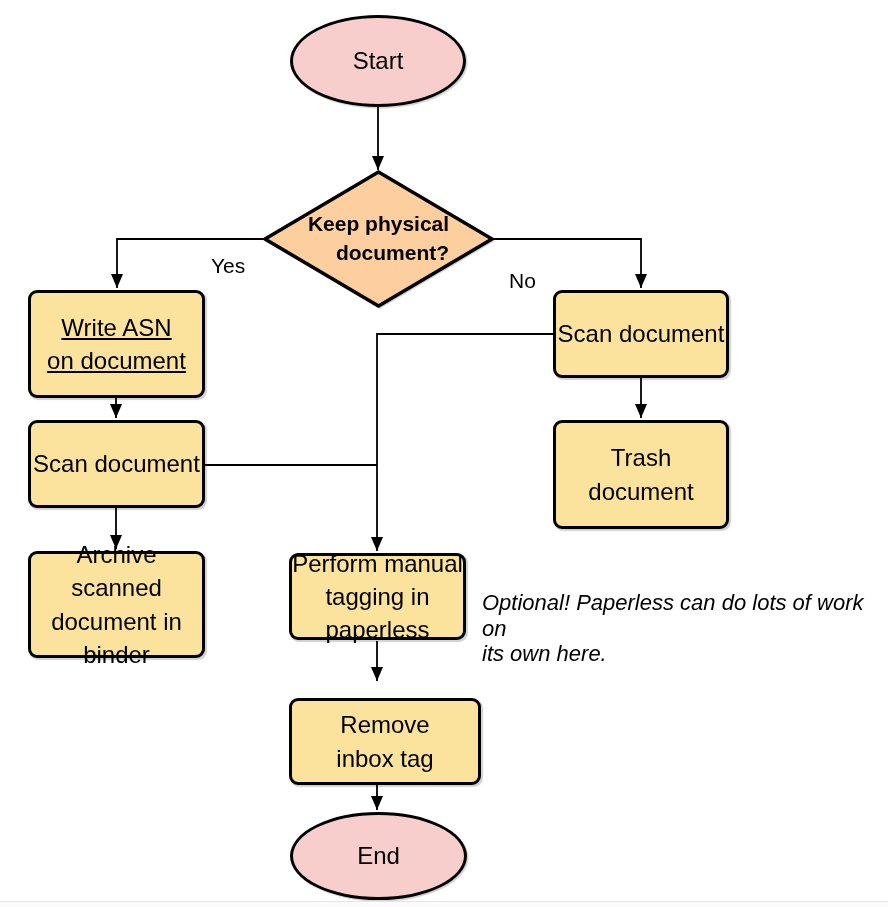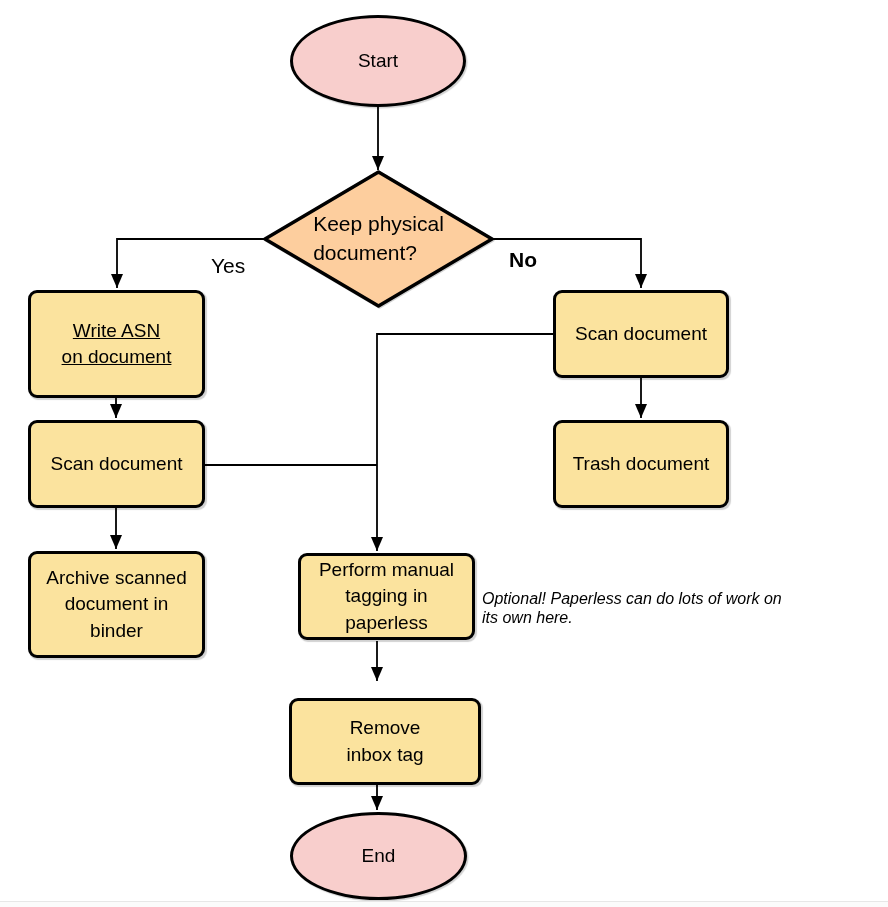--- a/index.html
+++ b/index.html
@@ -23,21 +23,21 @@
     pointer-events: none;
   }
   .node {
     position: absolute;
     display: flex;
     align-items: center;
     justify-content: center;
     text-align: center;
     box-sizing: border-box;
     color: #000000;
-    font-size: 19px;
+    font-size: 24px;
     line-height: 1.38;
   }
   .node .lbl {
     white-space: pre-line;
   }
   .terminator {
     background: var(--terminator-fill, #F8CECC);
     border: 3px solid var(--stroke, #000);
     border-radius: 50%;
     box-shadow: 1.5px 1.5px 1px rgba(0,0,0,0.18);
@@ -53,37 +53,38 @@
   }
   .decision-label {
     position: absolute;
     left: 272px;
     top: 180px;
     width: 213px;
     height: 118px;
     display: flex;
     align-items: center;
     justify-content: center;
-    text-align: left;
+    text-align: right;
     font-size: 21px;
     line-height: 1.38;
     white-space: pre-line;
     color: #000000;
+    font-weight: bold;
   }
   .edge-label {
     position: absolute;
     font-size: 21px;
     color: #000000;
     margin-top: 45px;
   }
   .note {
     position: absolute;
     left: 482px;
     top: 590px;
-    font-size: 16px;
+    font-size: 22px;
     font-style: italic;
     line-height: 1.16;
     white-space: pre-line;
     color: #000000;
   }
   .bottom-rule {
     position: absolute;
     left: 0;
     top: 901px;
     width: 888px;
@@ -98,26 +99,26 @@
     height: 5px;
     background: #fbfbfb;
   }
 
   
   #n-start   { left: 290px; top: 15px;  width: 176px; height: 92px; }
   #n-write   { left: 28px;  top: 290px; width: 177px; height: 108px; text-decoration: underline; }
   #n-scan-l  { left: 28px;  top: 420px; width: 177px; height: 88px; }
   #n-archive { left: 28px;  top: 551px; width: 177px; height: 107px; }
   #n-scan-r  { left: 553px; top: 290px; width: 176px; height: 88px; }
-  #n-trash   { left: 553px; top: 420px; width: 176px; height: 88px; }
-  #n-tag     { left: 289px; top: 553px; width: 177px; height: 87px; margin-left: 9px; }
+  #n-trash   { left: 553px; top: 420px; width: 176px; height: 109px; }
+  #n-tag     { left: 289px; top: 553px; width: 177px; height: 87px; }
   #n-remove  { left: 289px; top: 698px; width: 192px; height: 87px; }
   #n-end     { left: 290px; top: 812px; width: 177px; height: 88px; text-align: center; }
   #lbl-yes   { left: 211px; top: 209px; }
-  #lbl-no    { left: 509px; top: 203px; font-weight: bold; }
+  #lbl-no    { left: 509px; top: 224px; }
 </style>
 </head>
 <body>
 
 <div class="canvas">
 
   <svg class="connectors" viewBox="0 0 888 907" xmlns="http://www.w3.org/2000/svg">
     <defs>
       <marker id="ah" markerWidth="15" markerHeight="13" refX="14" refY="6" orient="auto" markerUnits="userSpaceOnUse">
         <path d="M0,0 L14,6 L0,12 Z" fill="#000000"></path>

